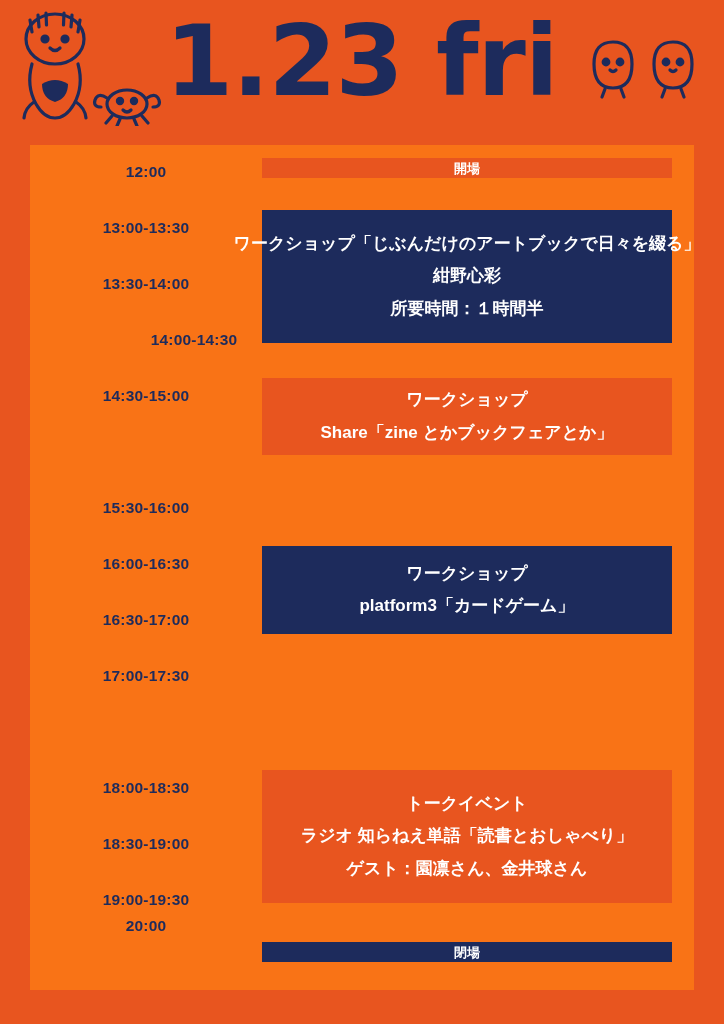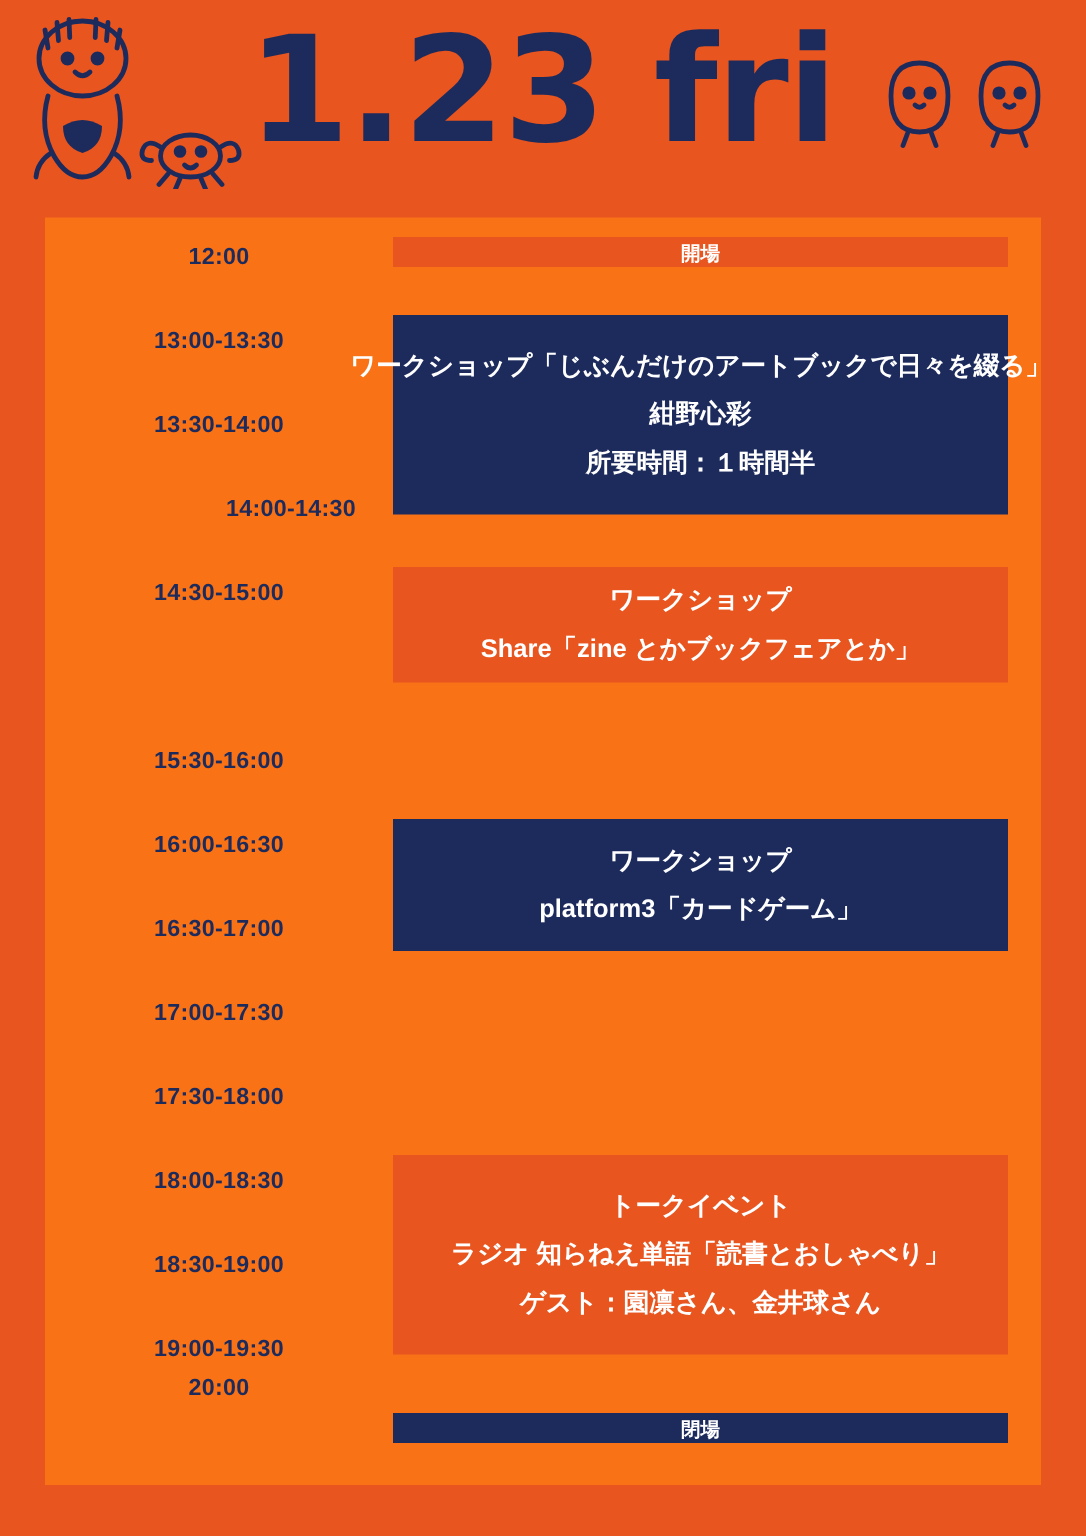--- a/index.html
+++ b/index.html
@@ -165,21 +165,20 @@
     <div class="time-col" id="time-col">
         <div class="time-label" style="top: 18px;">12:00</div>
         <div class="time-label" style="top: 74px;">13:00-13:30</div>
         <div class="time-label" style="top: 130px;">13:30-14:00</div>
         <div class="time-label" style="top: 186px; padding-left: 48px;">14:00-14:30</div>
         <div class="time-label" style="top: 242px;">14:30-15:00</div>
         <div class="time-label" style="top: 354px;">15:30-16:00</div>
         <div class="time-label" style="top: 410px;">16:00-16:30</div>
         <div class="time-label" style="top: 466px;">16:30-17:00</div>
         <div class="time-label" style="top: 522px;">17:00-17:30</div>
-        <div class="time-label" style="top: 578px;">17:30-18:00</div>
         <div class="time-label" style="top: 634px;">18:00-18:30</div>
         <div class="time-label" style="top: 690px;">18:30-19:00</div>
         <div class="time-label" style="top: 746px;">19:00-19:30</div>
         <div class="time-label" style="top: 772px;">20:00</div>
       </div>
     <div class="blocks" id="blocks-col">
         <div class="block orange thin" style="top: 13px; height: 20px;">
           <div class="block-line">開場</div>
         </div>
         <div class="block navy" style="top: 65px; height: 133px;">

